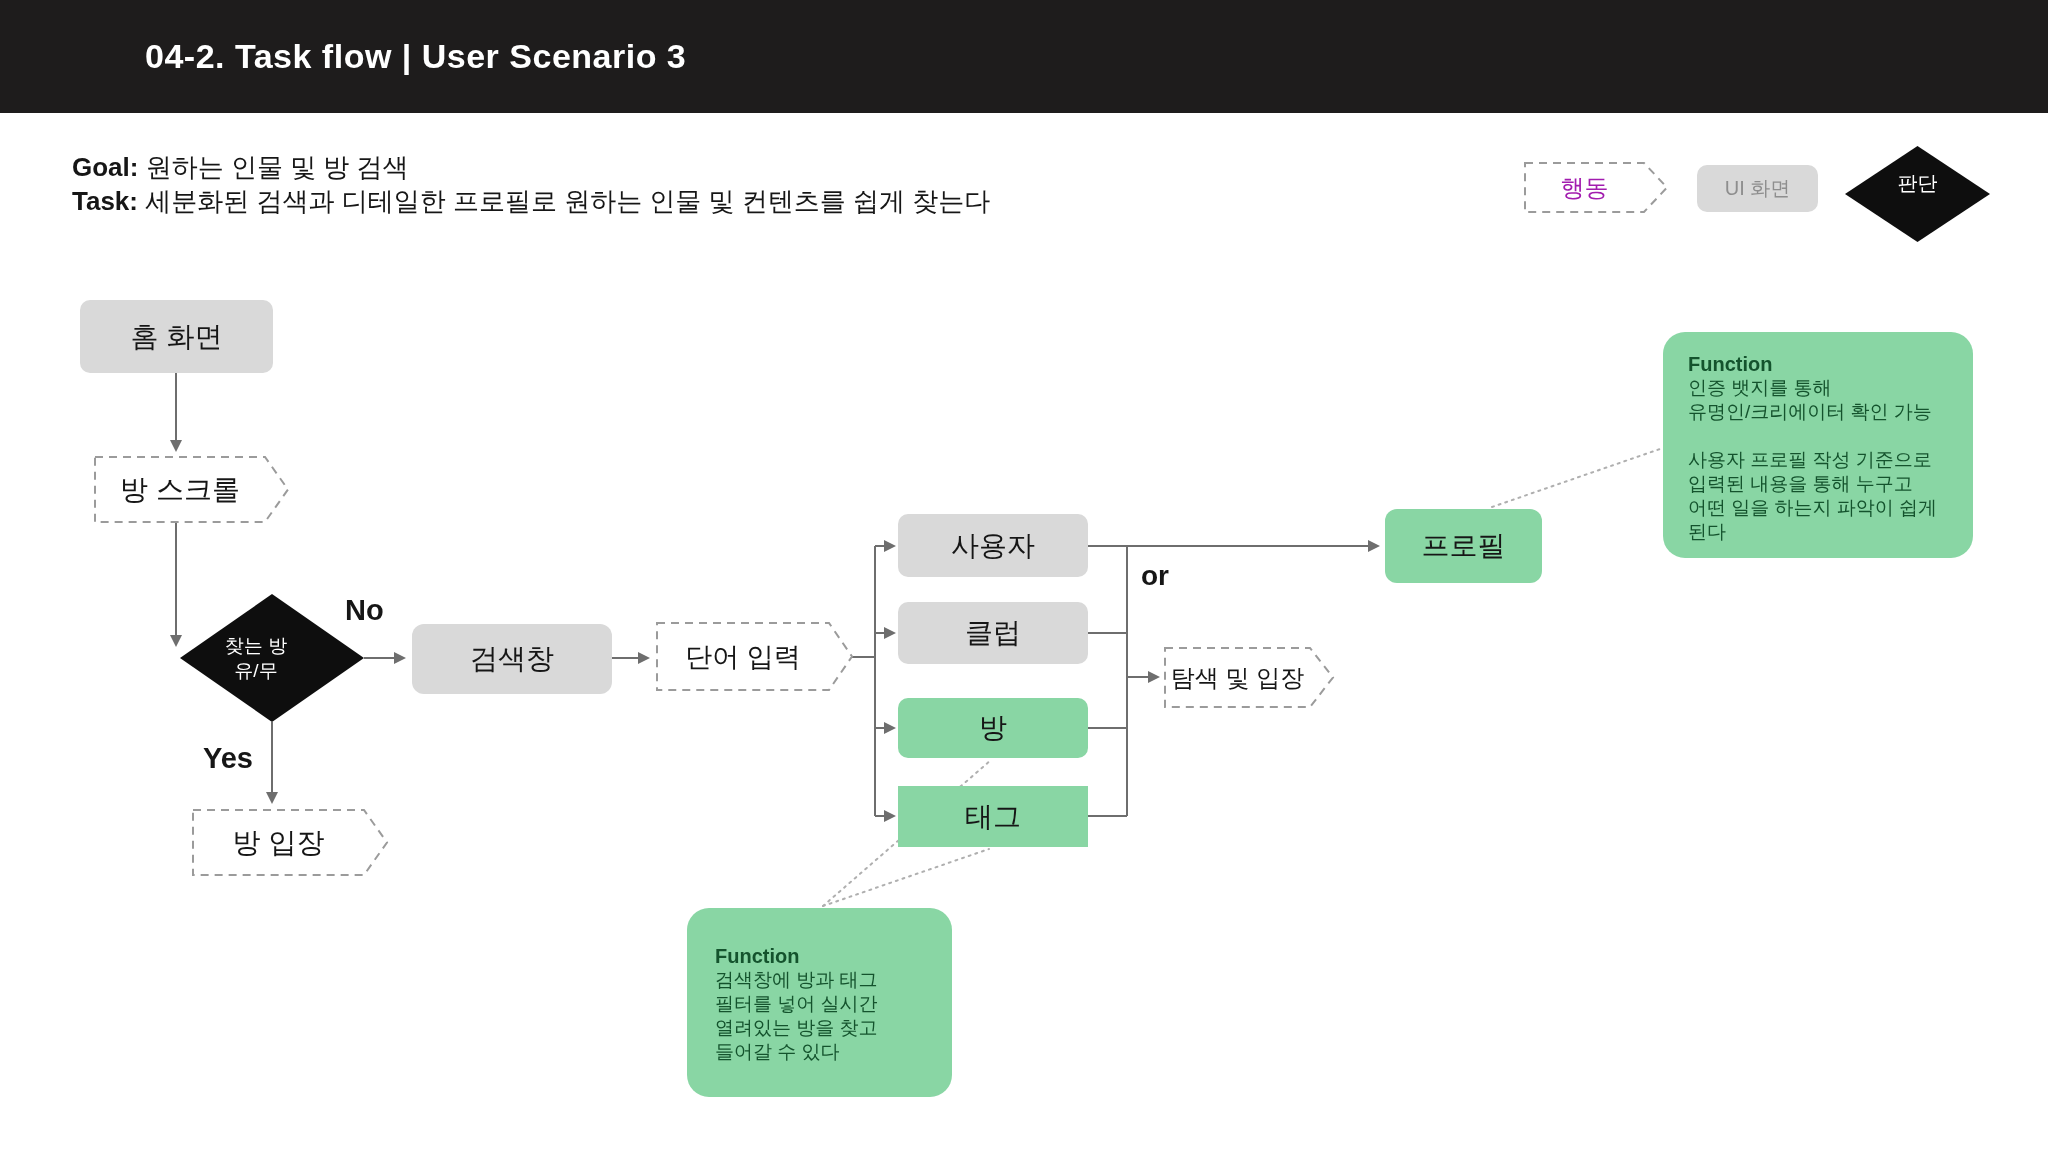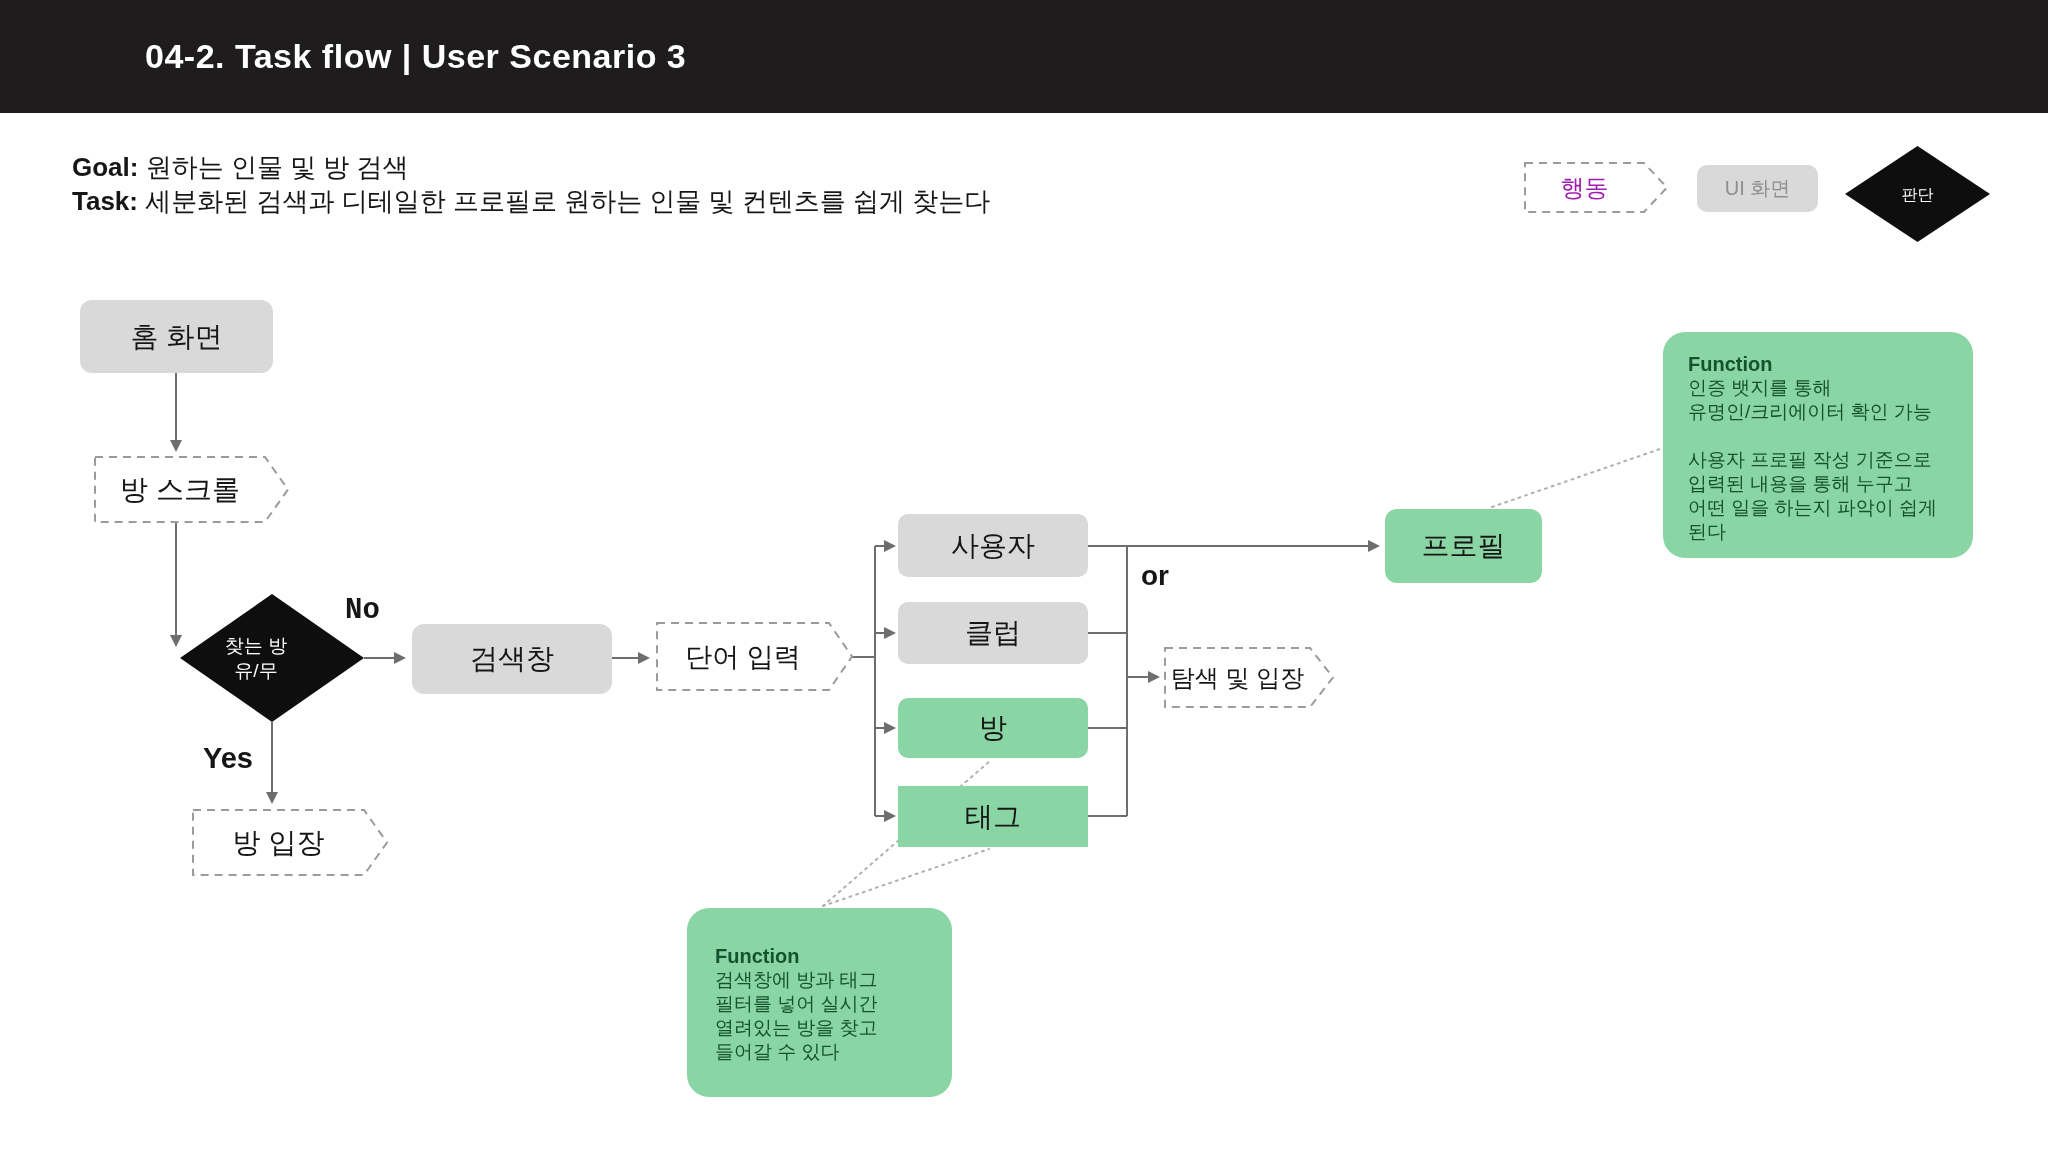--- a/index.html
+++ b/index.html
@@ -34,39 +34,39 @@
 
   
   .node{position:absolute;z-index:2;display:flex;align-items:center;justify-content:center;font-size:28px;color:var(--ink);}
   .rectnode{background:var(--box-gray);border-radius:12px;}
   .greennode{background:var(--accent-green);border-radius:12px;}
   .pentlabel{background:transparent;z-index:3;}
   .diamlabel{background:transparent;z-index:3;color:#ffffff;font-size:19px;line-height:25px;text-align:center;flex-direction:column;}
   .floatlbl{position:absolute;z-index:3;font-weight:bold;font-size:29px;color:var(--ink);}
 
   
-  .n-home{left:80px;top:300px;width:193px;height:73px;}
+  .n-home{left:80px;top:300px;width:193px;height:73px;border-radius:10px;}
   .n-search{left:412px;top:624px;width:200px;height:70px;}
   .n-user{left:898px;top:514px;width:190px;height:63px;border-radius:10px;}
   .n-club{left:898px;top:602px;width:190px;height:62px;border-radius:10px;}
   .n-room{left:898px;top:698px;width:190px;height:60px;border-radius:10px;}
   .n-tag{left:898px;top:786px;width:190px;height:61px;border-radius:0;}
   .n-profile{left:1385px;top:509px;width:157px;height:74px;}
   .n-legend-ui{left:1697px;top:165px;width:121px;height:47px;border-radius:10px;font-size:20px;color:#8E8E8E;}
 
   .p-roomscroll{left:95px;top:457px;width:170px;height:65px;}
   .p-roomenter{left:193px;top:810px;width:171px;height:65px;}
   .p-wordinput{left:657px;top:623px;width:172px;height:67px;font-size:27px;}
   .p-explore{left:1165px;top:648px;width:145px;height:59px;font-size:24px;}
   .p-legend-action{left:1525px;top:163px;width:119px;height:49px;font-size:24px;color:#a21caf;}
 
   .d-decision{left:164px;top:594px;width:184px;height:128px;}
-  .d-legend{left:1845px;top:146px;width:145px;height:96px;font-size:16px;}
+  .d-legend{left:1845px;top:135px;width:145px;height:96px;font-size:20px;}
 
-  .l-no{left:345px;top:594px;font-family:Liberation Mono, monospace;}
+  .l-no{left:345px;top:594px;}
   .l-yes{left:203px;top:742px;}
   .l-or{left:1141px;top:560px;font-size:28px;}
 
   
   .callout{position:absolute;z-index:2;background:var(--accent-green);border-radius:22px;color:#14532d;}
   .callout .c-title{font-weight:bold;font-size:20px;line-height:24px;}
   .callout .c-line{font-size:19px;line-height:24px;min-height:24px;}
   .co-profile{left:1663px;top:332px;width:310px;height:226px;padding:20px 14px 18px 25px;}
   .co-search{left:687px;top:908px;width:265px;height:189px;padding:36px 18px 20px 28px;}
 </style>

